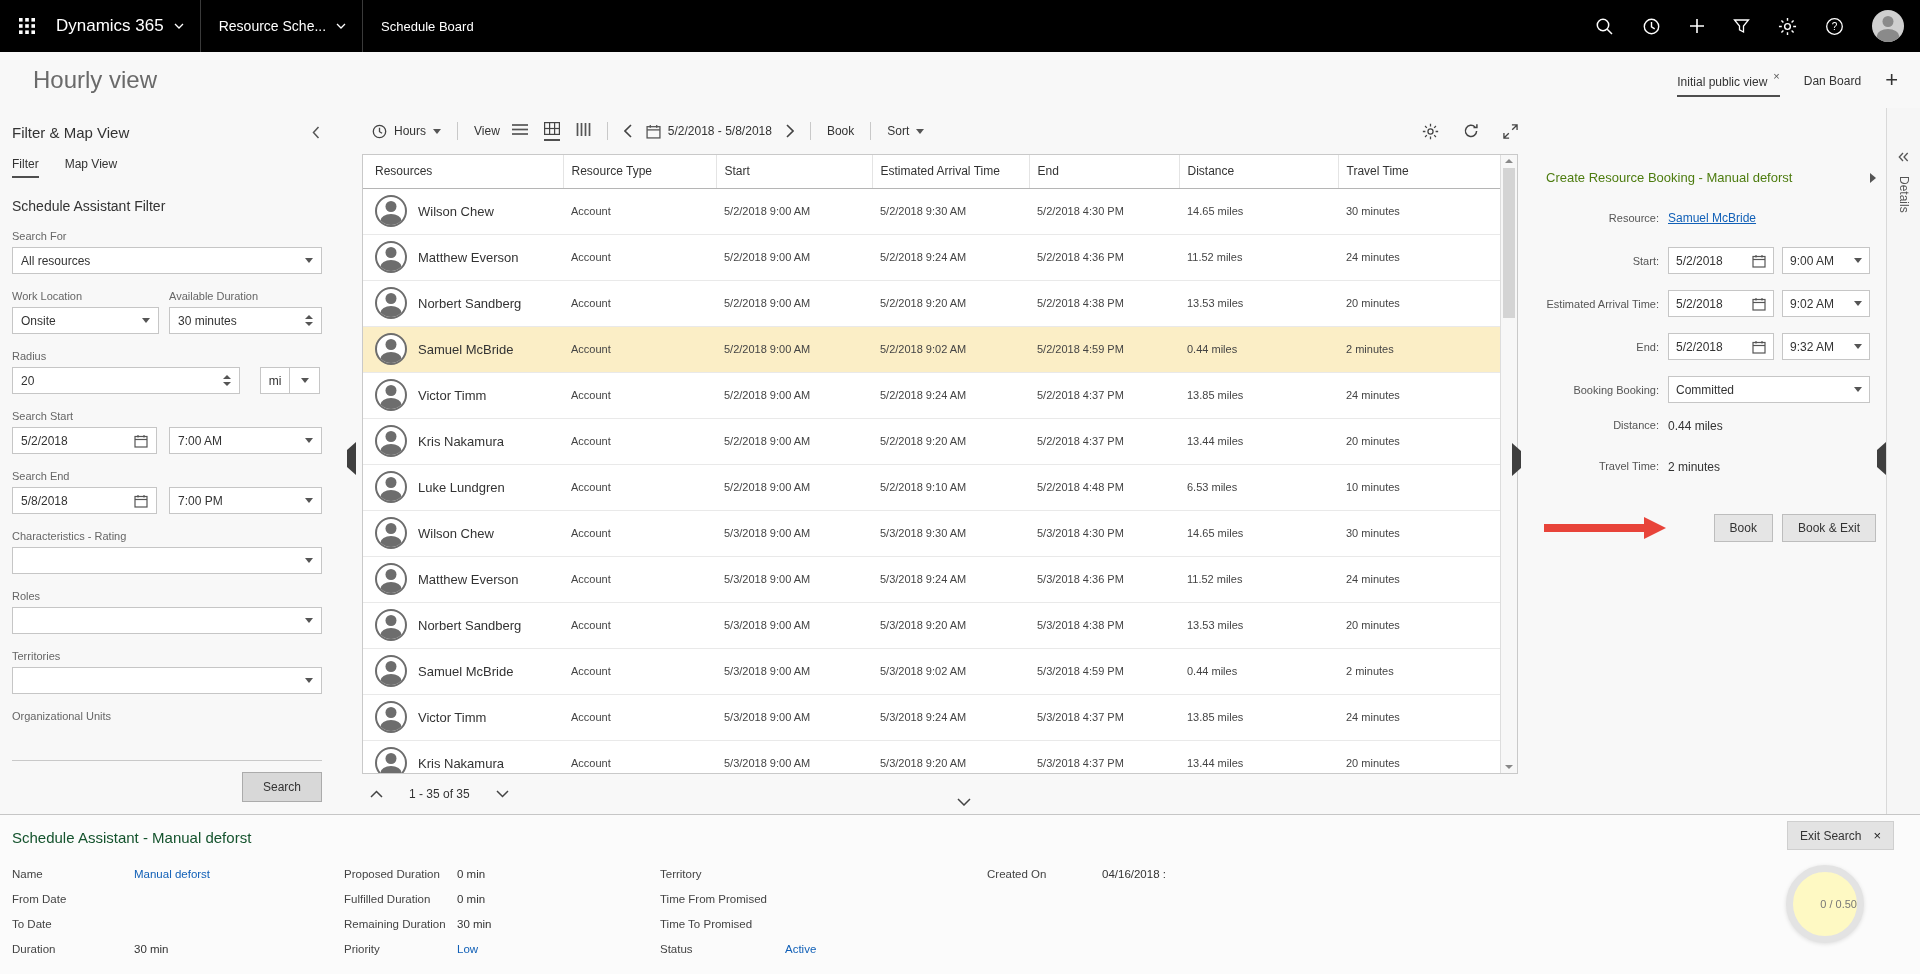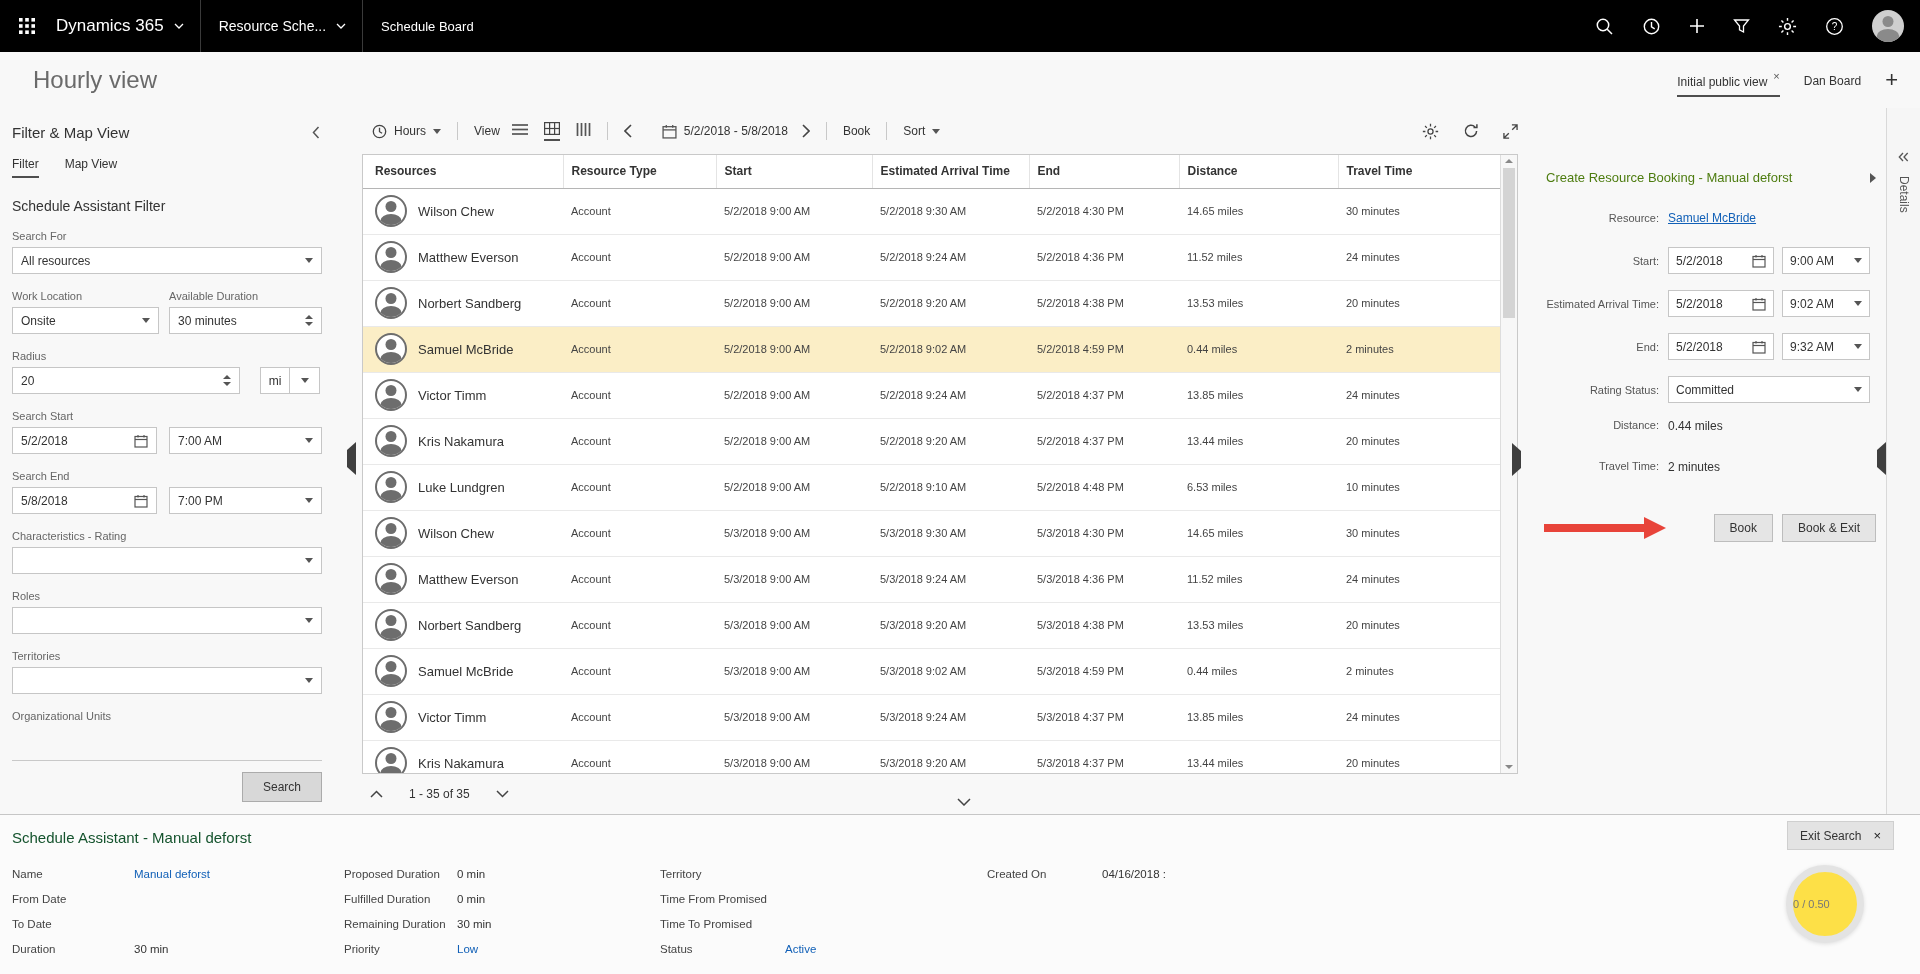--- a/index.html
+++ b/index.html
@@ -61,21 +61,21 @@
   .tb-sep{width:1px;height:18px;background:#c9c9c9;margin:0 16px}
   .view-icons{display:flex;align-items:center;gap:16px;margin-left:12px}
   .vicon{padding-bottom:4px;cursor:pointer;display:flex}
   .vicon.active{border-bottom:2px solid #4f4f4f}
   .toolbar-right{margin-left:auto;display:flex;gap:24px;align-items:center}
 
   
   .grid-wrap{flex:1;background:#fff;border:1px solid #c9c9c9;display:flex;overflow:hidden}
   .grid-scroll{flex:1;min-width:0;overflow:hidden}
   table{width:100%;border-collapse:collapse;table-layout:fixed}
-  th{height:33px;font-weight:bold;font-size:12px;color:#333;text-align:left;padding:0 8px;
+  th{height:33px;font-weight:normal;font-size:12px;color:#333;text-align:left;padding:0 8px;
      border-bottom:1px solid #b5b5b5;border-right:1px solid #e4e4e4;white-space:nowrap;overflow:hidden;cursor:pointer}
   th:last-child{border-right:none}
   td{height:45px;font-size:11px;color:#444;padding:0 8px;border-bottom:1px solid #e9e9e9;white-space:nowrap;overflow:hidden}
   td:first-child,th:first-child{padding-left:12px}
   tr.selected td{background:#fbeec6}
   .cell-name{display:flex;align-items:center;gap:11px;height:45px}
   .row-name{font-size:13px;color:#333}
   .avatar{width:32px;height:32px;border:2px solid #6d6d6d;border-radius:50%;position:relative;overflow:hidden;flex:none;background:#fff}
   .avatar::before{content:"";position:absolute;left:50%;top:4px;transform:translateX(-50%);width:11px;height:11px;border-radius:50%;background:#6d6d6d}
   .avatar::after{content:"";position:absolute;left:50%;top:17px;transform:translateX(-50%);width:21px;height:13px;border-radius:50% 50% 0 0;background:#6d6d6d}
@@ -131,22 +131,22 @@
   .bp-col:nth-child(3){left:648px}
   .bp-col:nth-child(4){left:975px}
   .bp-row{display:flex;line-height:25px;font-size:11.5px}
   .bp-label{color:#444}
   .bp-col:nth-child(1) .bp-label{width:122px}
   .bp-col:nth-child(2) .bp-label{width:113px}
   .bp-col:nth-child(3) .bp-label{width:125px}
   .bp-col:nth-child(4) .bp-label{width:115px}
   .bp-value{color:#333}
   .bp-value.link{color:#1160b7;cursor:pointer}
-  .gauge{position:absolute;top:50px;right:56px;width:78px;height:78px;border-radius:50%;border:7px solid #e3e3e3;background:#fde047;
-         display:flex;align-items:center;justify-content:flex-start;font-size:11px;color:#777;box-shadow:0 1px 4px rgba(0,0,0,.12)}
+  .gauge{position:absolute;top:50px;right:56px;width:78px;height:78px;border-radius:50%;border:7px solid #e3e3e3;background:#fef9c3;
+         display:flex;align-items:center;justify-content:flex-end;font-size:11px;color:#777;box-shadow:0 1px 4px rgba(0,0,0,.12)}
 </style>
 </head>
 <body>
 
 <div class="topbar">
   <span class="waffle">
     <svg width="18" height="18" viewBox="0 0 18 18">
         <g fill="#fff">
       <rect x="1" y="1" width="3.6" height="3.6"></rect>
           <rect x="7.2" y="1" width="3.6" height="3.6"></rect>
@@ -390,21 +390,21 @@
               </g>
             </svg>
         </span>
       </span>
       <span class="tb-sep"></span>
       <span class="tb-item">
         <svg width="8" height="14" viewBox="0 0 8 14">
             <path d="M7 1L1 7l6 6" fill="none" stroke="#444" stroke-width="1.6"></path>
           </svg>
       </span>
-      <span class="tb-item" style="margin-left:30px">
+      <span class="tb-item" style="margin-left:14px">
         <svg width="15" height="15" viewBox="0 0 14 14">
             <rect x="1" y="2.5" width="12" height="10.5" fill="none" stroke="#555" stroke-width="1.2"></rect>
             <line x1="1" y1="5.5" x2="13" y2="5.5" stroke="#555" stroke-width="1.2"></line>
             <line x1="4" y1="1" x2="4" y2="3.5" stroke="#555" stroke-width="1.2"></line>
             <line x1="10" y1="1" x2="10" y2="3.5" stroke="#555" stroke-width="1.2"></line>
           </svg>
         <span>5/2/2018 - 5/8/2018</span>
       </span>
       <span class="tb-item" style="margin-left:14px">
         <svg width="8" height="14" viewBox="0 0 8 14">
@@ -743,21 +743,21 @@
             <line x1="10" y1="1" x2="10" y2="3.5" stroke="#555" stroke-width="1.2"></line>
           </svg>
       </span>
       <span class="rp-box rp-time">
         <span style="flex:1">9:32 AM</span>
           <span class="caret"></span>
       </span>
     </div>
 
     <div class="rp-row">
-      <span class="rp-label">Rating Status:</span>
+      <span class="rp-label">Booking Booking:</span>
       <span class="rp-box rp-select">
         <span style="flex:1">Committed</span>
           <span class="caret"></span>
       </span>
     </div>
 
     <div class="rp-row gap" style="align-items:flex-start">
       <span class="rp-label">Distance:</span>
       <span class="rp-text">0.44 miles</span>
     </div>

